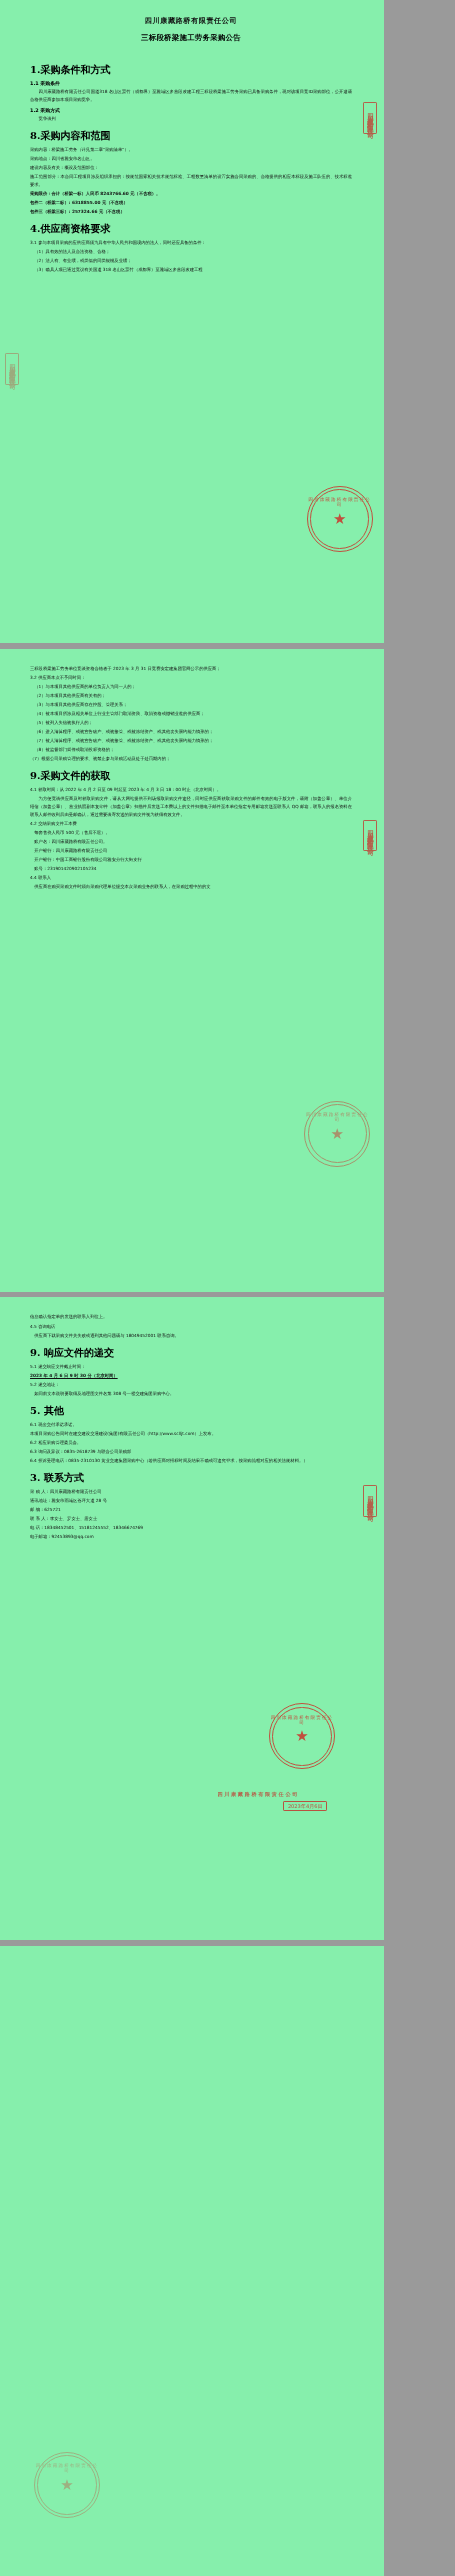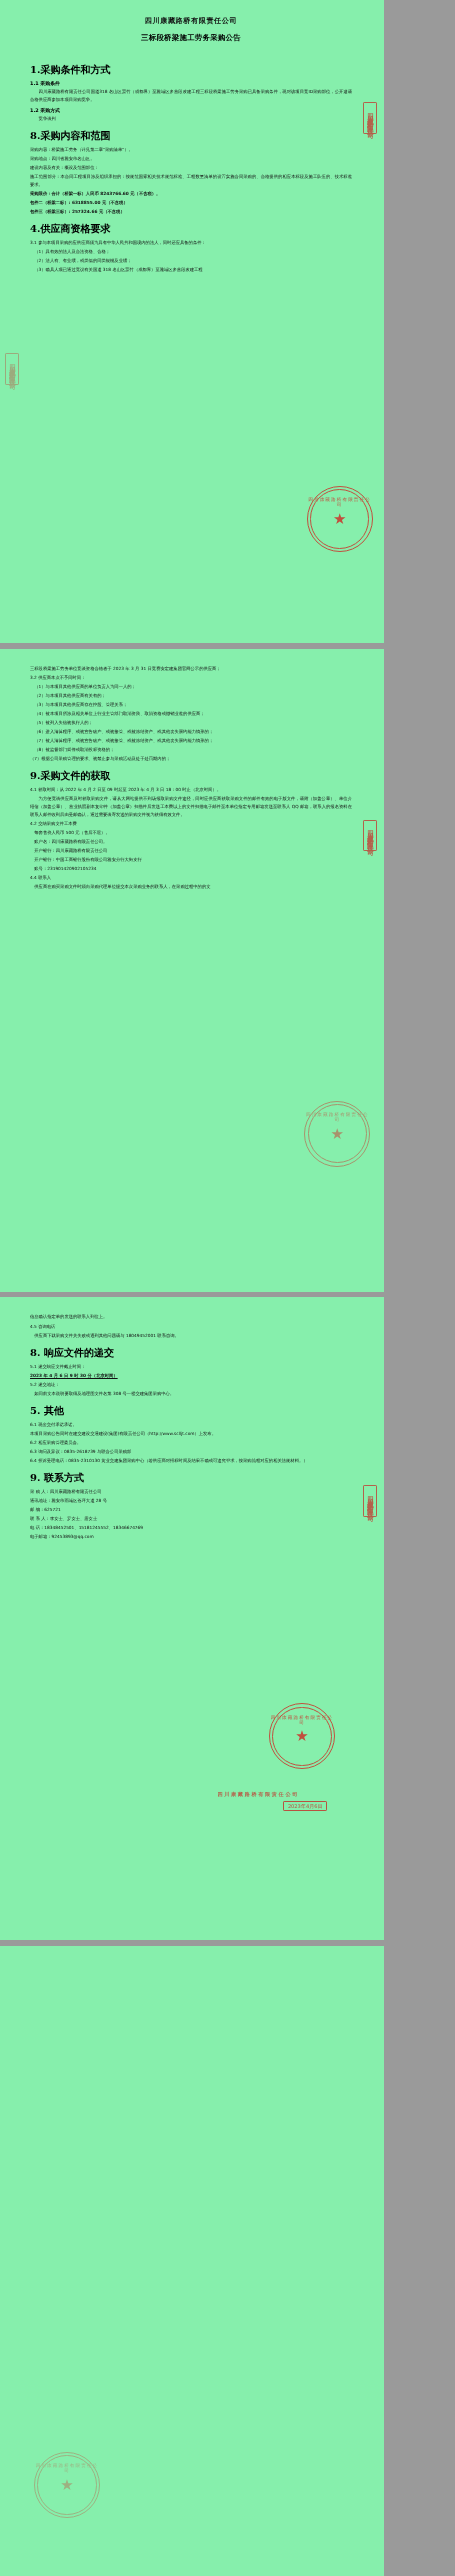--- a/index.html
+++ b/index.html
@@ -197,34 +197,34 @@
       <div class="txt">四川康藏路桥有限责任公司</div>
       <div class="star">★</div>
     </div>
   </div>
 
   <div class="sheet p3">
     <p class="tx ni">信息确认指定单的发送的联系人到位上。</p>
     <p class="tx ni">4.5 咨询电话</p>
     <p class="tx ni i1">供应商下载采购文件关失败或遇到其他问题请与 18049452001 联系咨询。</p>
 
-    <h2 class="sec">8. 响应文件的递交</h2>
+    <h2 class="sec">9. 响应文件的递交</h2>
     <p class="tx ni">5.1 递交响应文件截止时间：</p>
     <p class="tx ni b u">2023 年 4 月 6 日 9 时 30 分（北京时间）</p>
     <p class="tx ni">5.2 递交地址：</p>
     <p class="tx ni i1">如同前文本说明要取得及地理图文件名第 308 号一楼交建集团采购中心。</p>
 
     <h2 class="sec">5. 其他</h2>
     <p class="tx ni">6.1 现金交付承诺承诺。</p>
     <p class="tx ni">本项目采购公告同时在建交建设交通建设(集团)有限责任公司（http://www.sclljt.com）上发布。</p>
     <p class="tx ni">6.2 相应采购管理委员会。</p>
     <p class="tx ni">6.3 询问及异议：0835-2618739 与联合公司采购部</p>
     <p class="tx ni">6.4 投诉受理电话：0835-2310130 黄业交建集团采购中心（若供应商对招标时间及结果不确或可追究登求，按采购流程对应的相关法规材料。）</p>
 
-    <h2 class="sec">9. 联系方式</h2>
+    <h2 class="sec">3. 联系方式</h2>
     <p class="tx ni">
       <span>采 购 人：</span><span>四川康藏路桥有限责任公司</span>
     </p>
     <p class="tx ni">
       <span>通讯地址：</span><span>雅安市雨城区苍坪大道 28 号</span>
     </p>
     <p class="tx ni">
       <span>邮    编：</span><span>625721</span>
     </p>
     <p class="tx ni">

